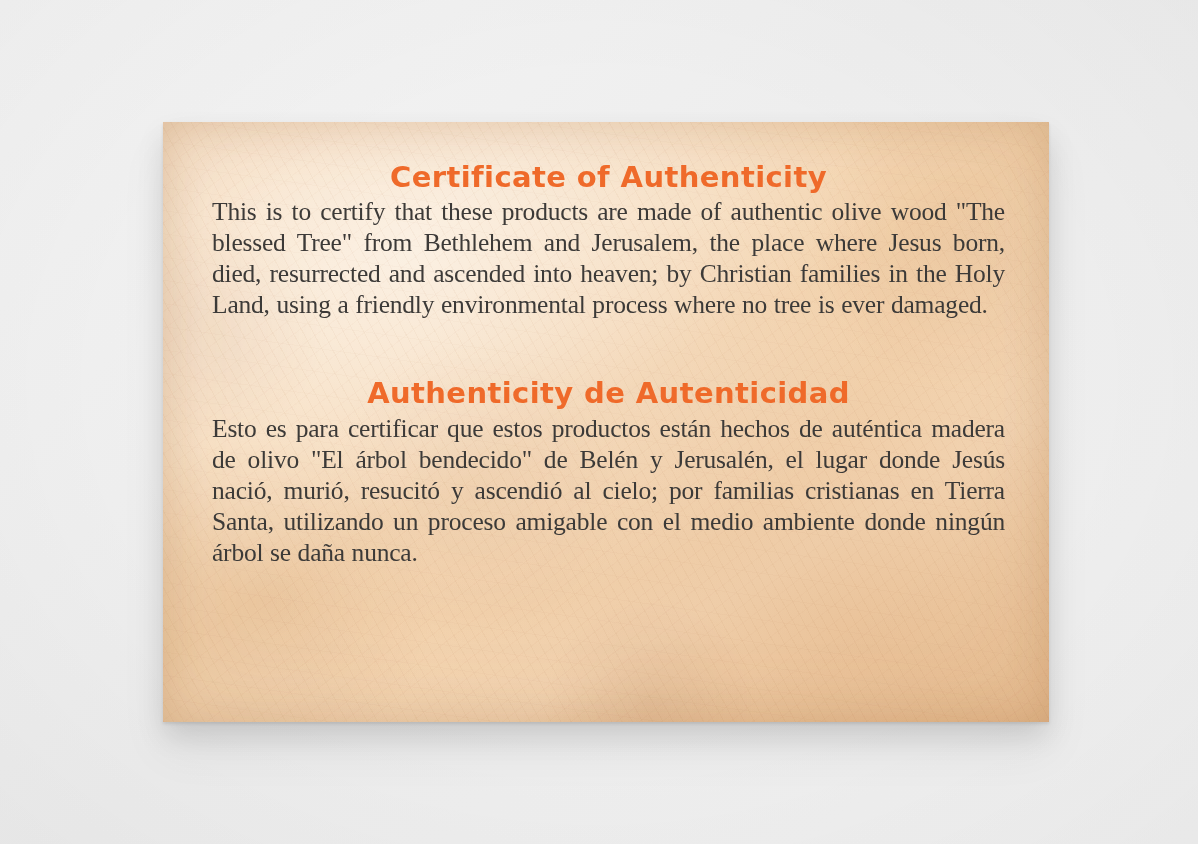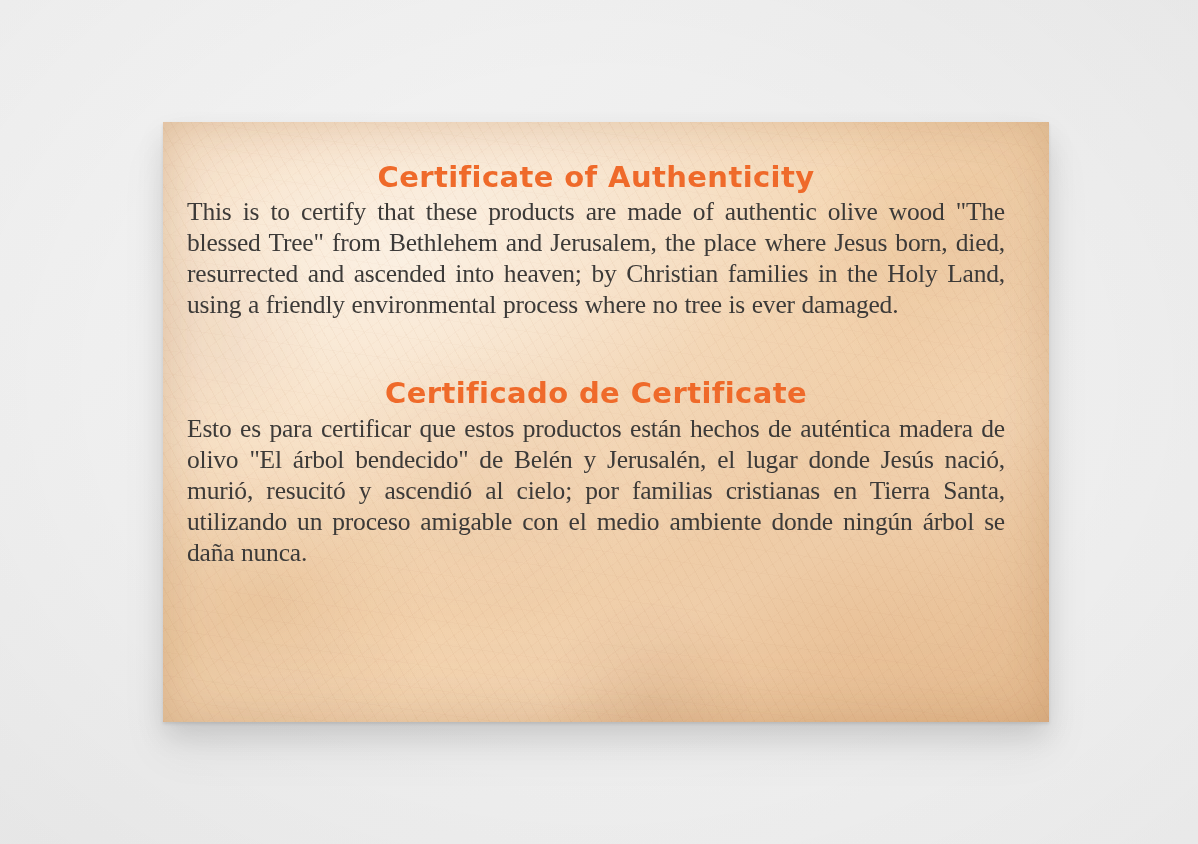--- a/index.html
+++ b/index.html
@@ -78,21 +78,21 @@
     inset: 0;
     pointer-events: none;
     box-shadow:
       inset 0 0 40px rgba(164,106,56,0.22),
       inset 0 0 90px rgba(164,106,56,0.10);
   }
 
   .content {
     position: relative;
     z-index: 3;
-    padding: 38px 44px 0 24px;
+    padding: 38px 44px 0 49px;
   }
 
   .cert-title {
     color: #ef6a2a;
     font-family: "DejaVu Sans", sans-serif;
     font-weight: bold;
     font-size: 29px;
     letter-spacing: 0.4px;
     text-align: center;
     margin: 0 0 1px 0;
@@ -133,19 +133,19 @@
     <div class="content">
 
       <div class="section-en">
         <h1 class="cert-title">Certificate of Authenticity</h1>
         <p class="cert-body">This is to certify that these products are made of authentic olive wood "The blessed Tree" from Bethlehem and Jerusalem, the place where Jesus born, died, resurrected and ascended into heaven; by Christian families in the Holy Land, using a friendly environmental process where no tree is ever damaged.</p>
       </div>
 
       <div class="block-gap"></div>
 
       <div class="section-es">
-        <h1 class="cert-title">Certificado de Certificate</h1>
+        <h1 class="cert-title">Authenticity de Autenticidad</h1>
         <p class="cert-body">Esto es para certificar que estos productos están hechos de auténtica madera de olivo "El árbol bendecido" de Belén y Jerusalén, el lugar donde Jesús nació, murió, resucitó y ascendió al cielo; por familias cristianas en Tierra Santa, utilizando un proceso amigable con el medio ambiente donde ningún árbol se daña nunca.</p>
       </div>
 
     </div>
   </div>
 </div>
 
 </body></html>

